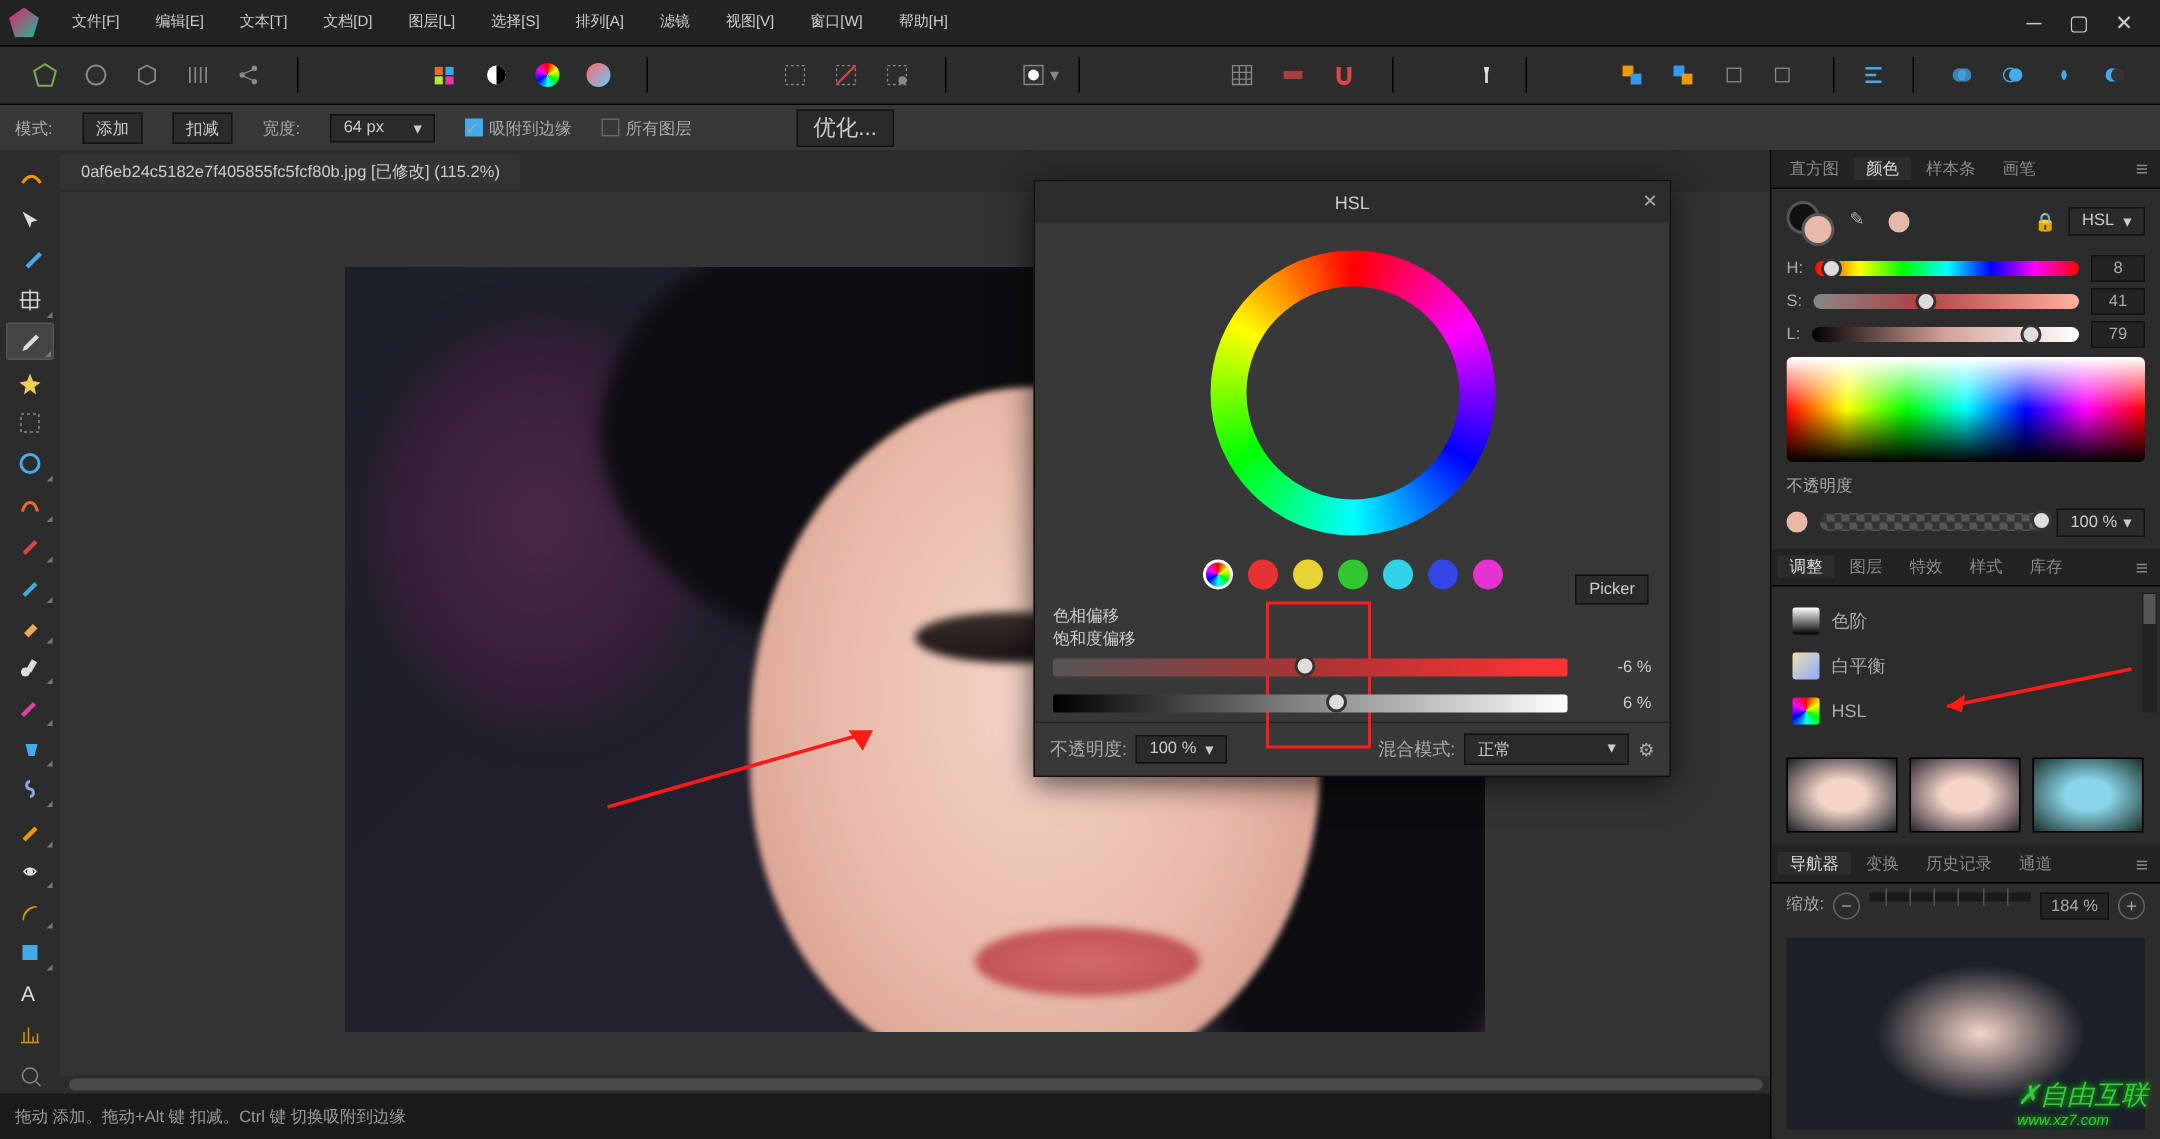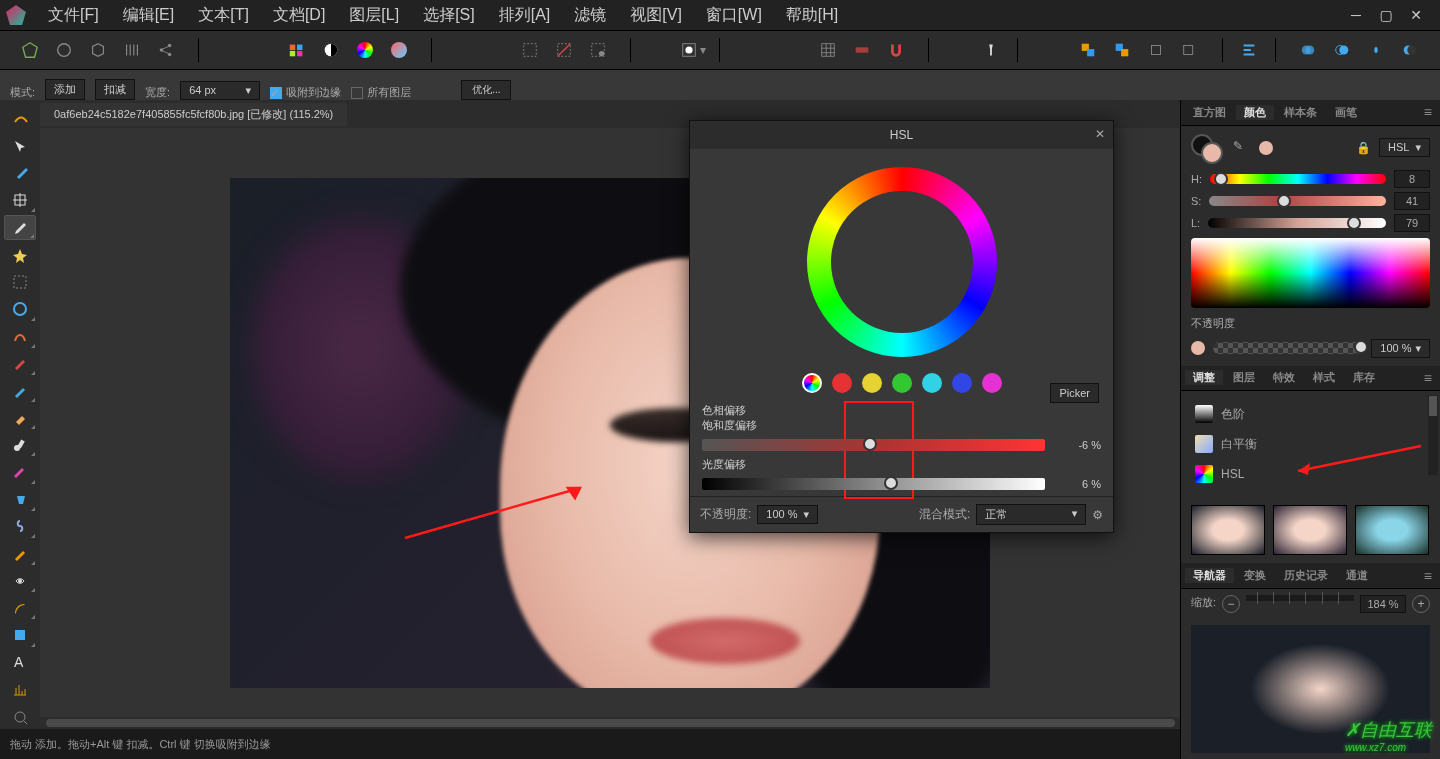--- a/index.html
+++ b/index.html
@@ -1,28 +1,28 @@
 <!DOCTYPE html>
 <html><head>
 <meta charset="utf-8">
 <style>
 * { margin: 0; padding: 0; box-sizing: border-box; font-family: "Microsoft YaHei", sans-serif; user-select: none; }
 body { background: #1a1a1a; color: #aaa; font-size: 12px; width: 1440px; height: 759px; overflow: hidden; position: relative; }
 .titlebar { height: 30px; background: #222; display: flex; align-items: center; padding: 0 6px; }
 .logo { width: 20px; height: 20px; background: linear-gradient(135deg,#e91e63,#1abc9c); clip-path: polygon(50% 0,100% 35%,80% 100%,20% 100%,0 35%); margin-right: 10px; }
-.menu-item { padding: 0 12px; height: 30px; line-height: 30px; font-size: 16px; color: #ccc; cursor: pointer; }
+.menu-item { padding: 0 12px; height: 30px; line-height: 30px; font-size: 10px; color: #ccc; cursor: pointer; }
 .win-ctrl { margin-left: auto; display: flex; gap: 14px; padding-right: 10px; }
 .win-btn { width: 16px; height: 16px; color: #ccc; display: flex; align-items: center; justify-content: center; font-size: 14px; }
 .toolbar { height: 40px; background: #2c2c2c; border-top: 1px solid #000; border-bottom: 1px solid #000; display: flex; align-items: center; padding: 0 10px; gap: 6px; }
 .tb-group { display: flex; gap: 6px; padding: 0 6px; }
 .tb-sep { width: 1px; height: 24px; background: #000; margin: 0 6px; }
 .tb-btn { width: 28px; height: 28px; display: flex; align-items: center; justify-content: center; border-radius: 2px; }
-.optionbar { height: 30px; background: #383838; display: flex; align-items: flex-end; padding: 0 10px; gap: 10px; font-size: 11px; }
+.optionbar { height: 30px; background: #383838; display: flex; align-items: center; padding: 0 10px; gap: 20px; font-size: 11px; }
 .opt-sel { background: #2a2a2a; border: 1px solid #111; padding: 2px 8px; color: #ccc; font-size: 11px; }
-.opt-btn { background: #2a2a2a; border: 1px solid #111; padding: 2px 10px; color: #ccc; font-size: 10px; }
+.opt-btn { background: #2a2a2a; border: 1px solid #111; padding: 2px 10px; color: #ccc; font-size: 15px; }
 .tabbar { height: 28px; background: #2c2c2c; display: flex; align-items: center; padding: 0 40px; }
 .tabitem { background: #333; padding: 4px 14px; border-radius: 2px 2px 0 0; font-size: 11px; color: #ccc; }
 .tabclose { float: right; margin-left: auto; padding: 6px 10px; color: #888; font-size: 14px; }
 
 .workspace { position: absolute; top: 128px; left: 40px; right: 260px; bottom: 30px; background: #333; display: flex; align-items: flex-start; justify-content: center; overflow: hidden; }
 .canvas { margin-top: 50px; width: 760px; height: 510px; background: linear-gradient(135deg,#1a1f28,#2a2232); position: relative; overflow: hidden; }
 .face { position:absolute; left:270px; top:80px; width:380px; height:460px; background: radial-gradient(ellipse 60% 70% at 50% 45%, #f4d5c8, #e8b9a8 60%, #d89e8e); border-radius: 50% 50% 45% 45%; filter: blur(2px); }
 .hair { position:absolute; left:170px; top:-60px; width:560px; height:340px; background:#0e0e12; border-radius:50%; filter: blur(6px); }
 .hair2 { position:absolute; right:-40px; top:140px; width:260px; height:420px; background:#0e0e12; border-radius:50%; filter: blur(8px); }
 .eye { position:absolute; left:380px; top:230px; width:130px; height:34px; background:linear-gradient(#3a2e2a,#1a1414); border-radius:50%; filter: blur(3px); }
@@ -30,21 +30,21 @@
 .bg1 { position:absolute; left:20px; top:40px; width:220px; height:260px; background: radial-gradient(#4a2846,#2a1830); border-radius:50%; filter: blur(14px); }
 .arrow-red { position:absolute; stroke:#ff1a1a; fill:none; stroke-width:2.5; }
 
 .sidetools { position: absolute; left: 0; top: 100px; width: 40px; bottom: 30px; background: #2c2c2c; padding-top: 6px; display:flex; flex-direction:column; align-items:center; gap:2px; }
 .tool { width: 32px; height: 28px; display:flex; align-items:center; justify-content:center; border-radius:2px; position: relative; }
 .tool.active { background:#444; border:1px solid #555; }
 .tool-tri { position:absolute; right:1px; bottom:1px; width:0; height:0; border-left:4px solid transparent; border-bottom:4px solid #777; }
 
 .rightpanel { position: absolute; right: 0; top: 100px; width: 260px; bottom: 0; background: #2c2c2c; border-left: 1px solid #000; display:flex; flex-direction:column; }
 .panel-tabs { height: 26px; display:flex; align-items:center; gap: 2px; background:#222; border-bottom:1px solid #000; padding: 0 4px; }
-.ptab { padding: 0 8px; font-size: 11px; color:#888;font-weight:bold; }
+.ptab { padding: 0 8px; font-size: 11px; color:#888; }
 .ptab.active { color:#ddd; background:#2c2c2c; }
 .panel-body { padding: 8px 10px; }
 .color-row { display:flex; align-items:center; gap:8px; margin: 4px 0; font-size:11px; }
 .slider-track { flex:1; height: 10px; border-radius: 5px; position:relative; }
 .slider-thumb { position:absolute; top:-2px; width:14px; height:14px; background:#ddd; border:2px solid #333; border-radius:50%; }
 .num-box { width: 36px; height:18px; background:#222; border:1px solid #111; text-align:center; line-height:16px; font-size:11px; }
 .hue-grad { background: linear-gradient(90deg,red,yellow,lime,cyan,blue,magenta,red); }
 .sat-grad { background: linear-gradient(90deg,#888,#a44 40%,#ffb2a0); }
 .light-grad { background: linear-gradient(90deg,#000,#d4a296,#fff); }
 .spectrum { width:100%; height:70px; margin-top:6px; background: linear-gradient(to bottom, rgba(255,255,255,1), rgba(255,255,255,0) 50%, rgba(0,0,0,0) 50%, #000), linear-gradient(90deg,red,yellow,lime,cyan,blue,magenta,red); border-radius:4px; }
@@ -282,21 +282,21 @@
         </svg>
       </div>
   </div>
 </div>
 
 <div class="optionbar">
   <span>模式:</span>
   <span class="opt-sel">添加</span>
   <span class="opt-sel">扣减</span>
   <span>宽度:</span>
-  <span class="opt-sel" style="width:80px;display:inline-flex;justify-content:space-between">
+  <span class="opt-sel" style="width:70px;display:inline-flex;justify-content:space-between">
       <span>64 px</span>
       <span>▾</span>
     </span>
   <label style="display:flex;align-items:center;gap:4px">
       <span style="width:12px;height:12px;background:#4ae;display:inline-block">✓</span>
       <span>吸附到边缘</span>
     </label>
   <label style="display:flex;align-items:center;gap:4px">
       <span style="width:12px;height:12px;border:1px solid #666;display:inline-block"></span>
       <span>所有图层</span>
@@ -491,23 +491,20 @@
     <div style="padding:0 12px">
         <div class="dlg-lbl">饱和度偏移</div>
       </div>
     <div class="dlg-slider-row">
       <div class="dlg-track" style="background:linear-gradient(90deg,#555,#a33,#f33)">
           <div class="slider-thumb" style="left:47%"></div>
         </div>
       <div class="dlg-val">-6 %</div>
     </div>
 
-    <div style="padding:0 12px">
-        <div class="dlg-lbl">光度偏移</div>
-      </div>
     <div class="dlg-slider-row">
       <div class="dlg-track" style="background:linear-gradient(90deg,#000,#888,#fff)">
           <div class="slider-thumb" style="left:53%"></div>
         </div>
       <div class="dlg-val">6 %</div>
     </div>
   </div>
 
   <div class="dlg-bottom">
     <span>不透明度:</span>

